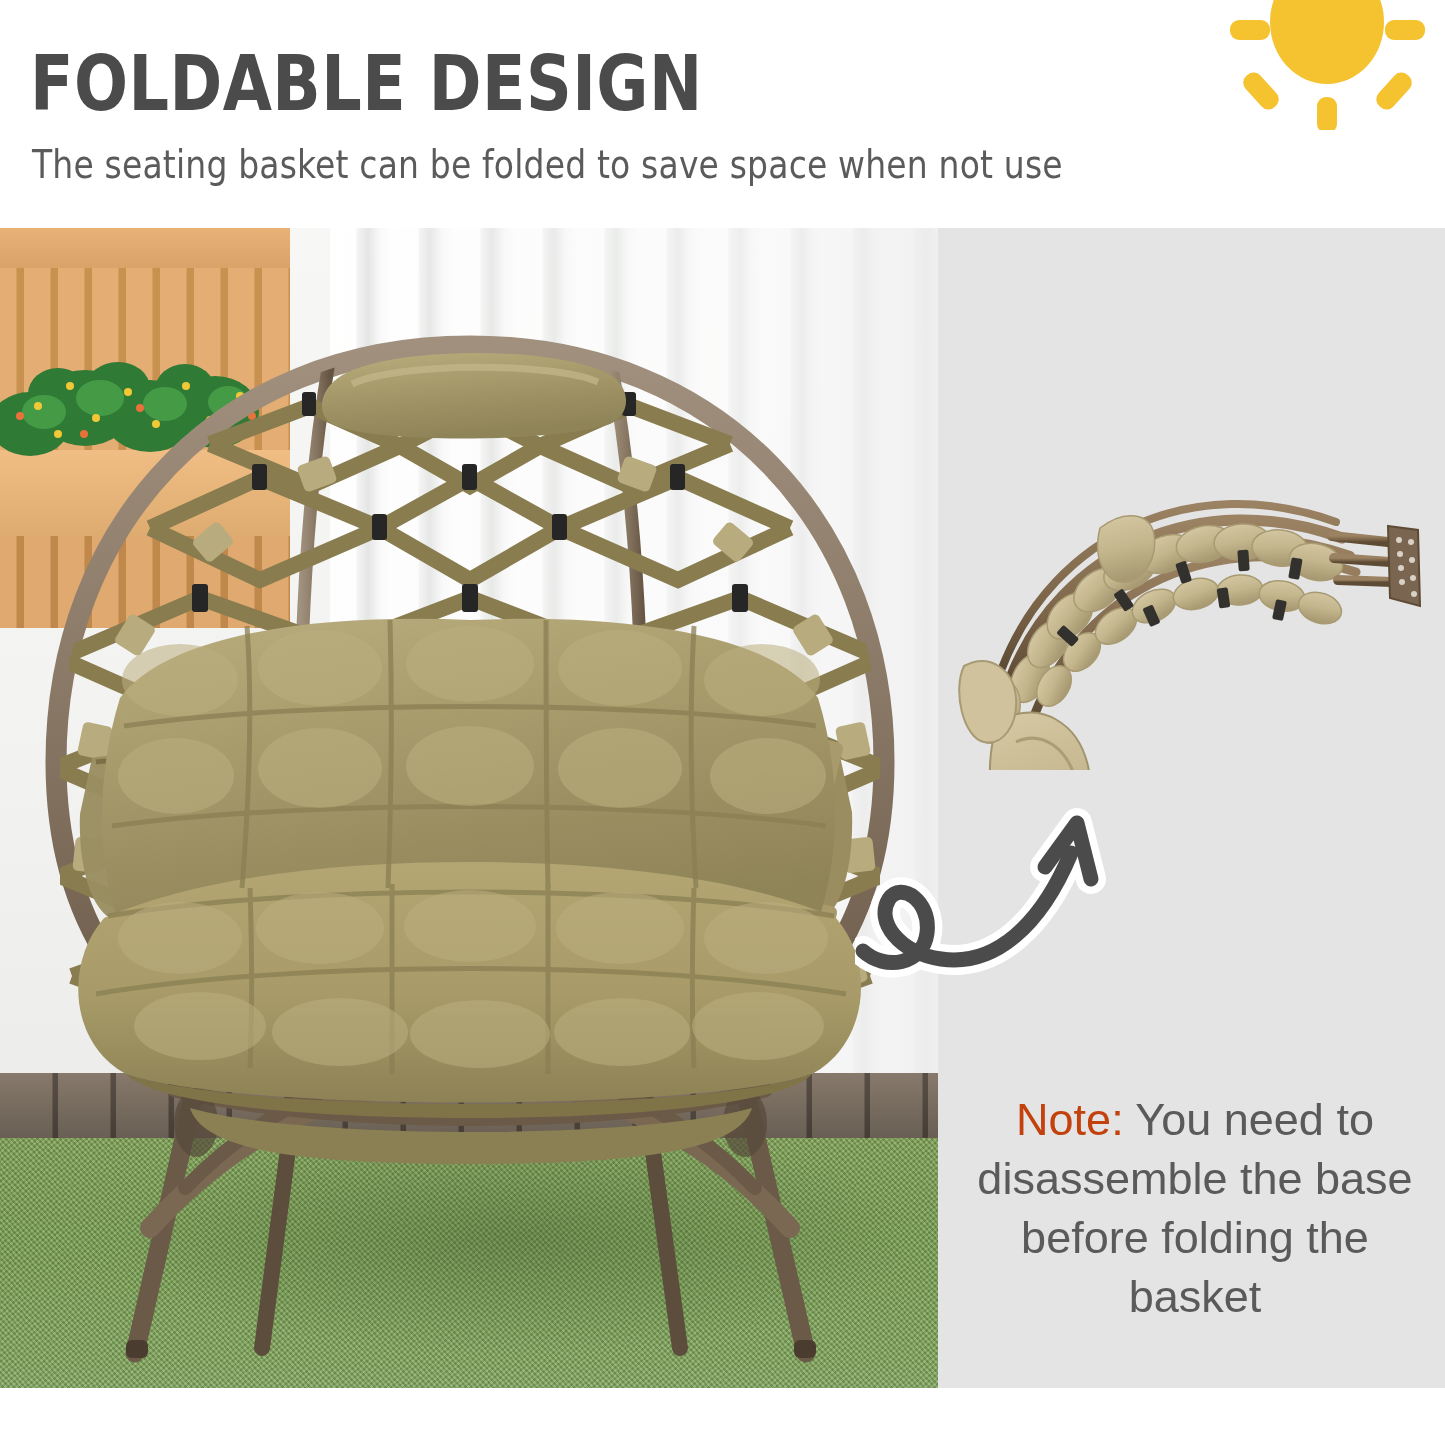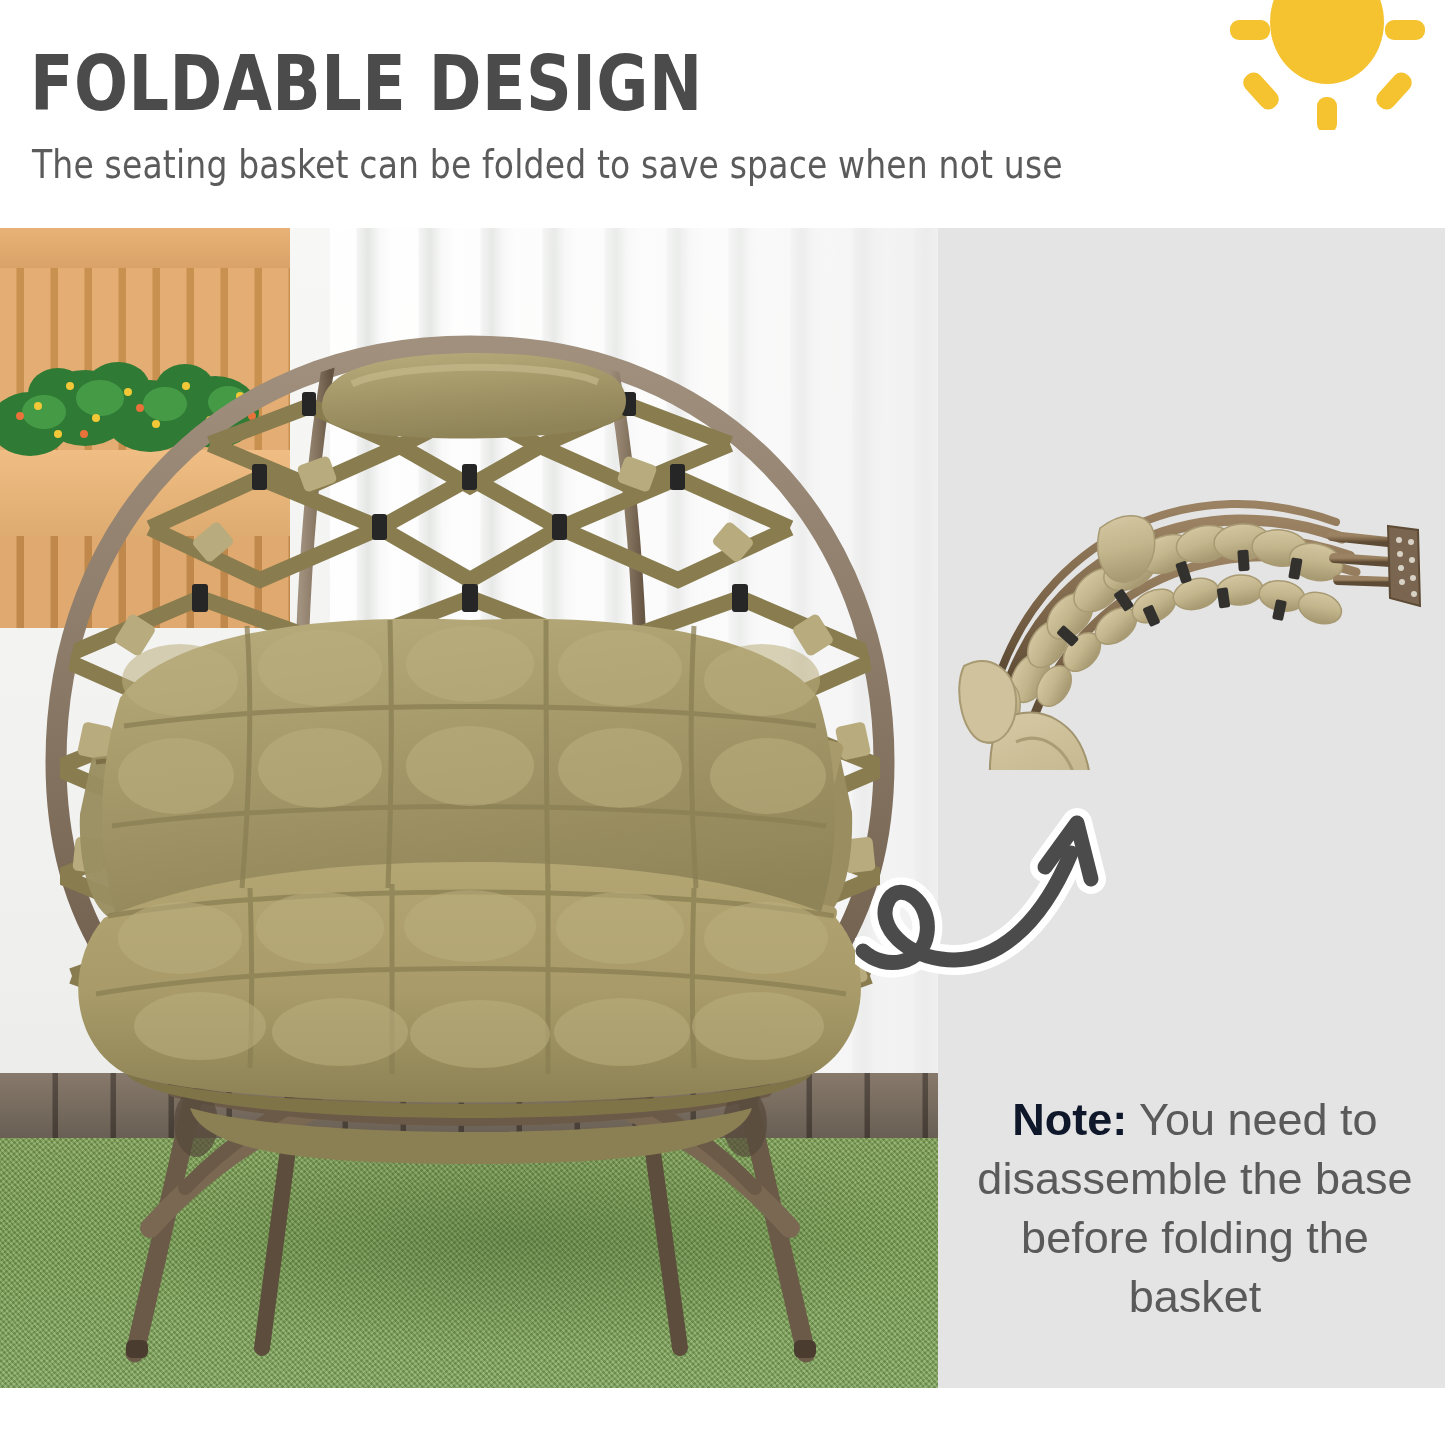--- a/index.html
+++ b/index.html
@@ -54,21 +54,21 @@
        linear-gradient(180deg,#7fa355 0%,#78a050 40%,#83a95e 100%);}
 
   
   #panel{position:absolute;left:938px;top:228px;width:507px;height:1160px;background:#e4e4e4;}
   #note{
     position:absolute;left:960px;top:1090px;width:470px;
     text-align:center;color:#5a5a5a;
     font-family:"Liberation Sans","DejaVu Sans",sans-serif;
     font-weight:400;font-size:45px;line-height:59px;
   }
-  #note b{font-weight:700;color:#0f172a;}
+  #note b{font-weight:400;color:#c2410c;}
 
   
   #folded{position:absolute;left:950px;top:430px;width:490px;height:340px;}
   
   #arrow{position:absolute;left:855px;top:775px;width:270px;height:215px;}
 </style>
 </head>
 <body>
 
 <div id="root">

